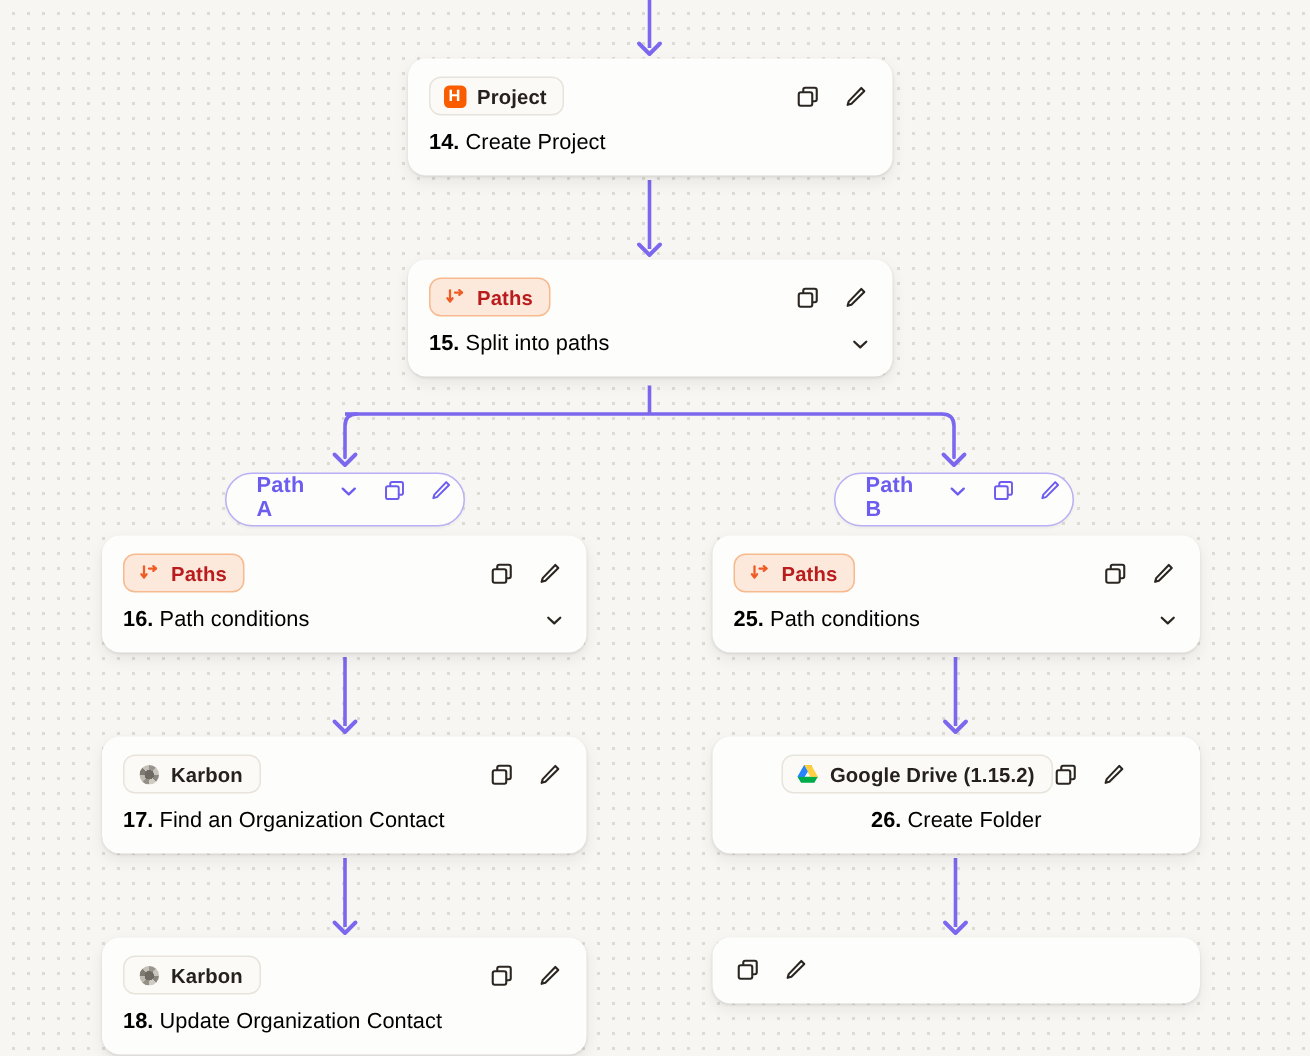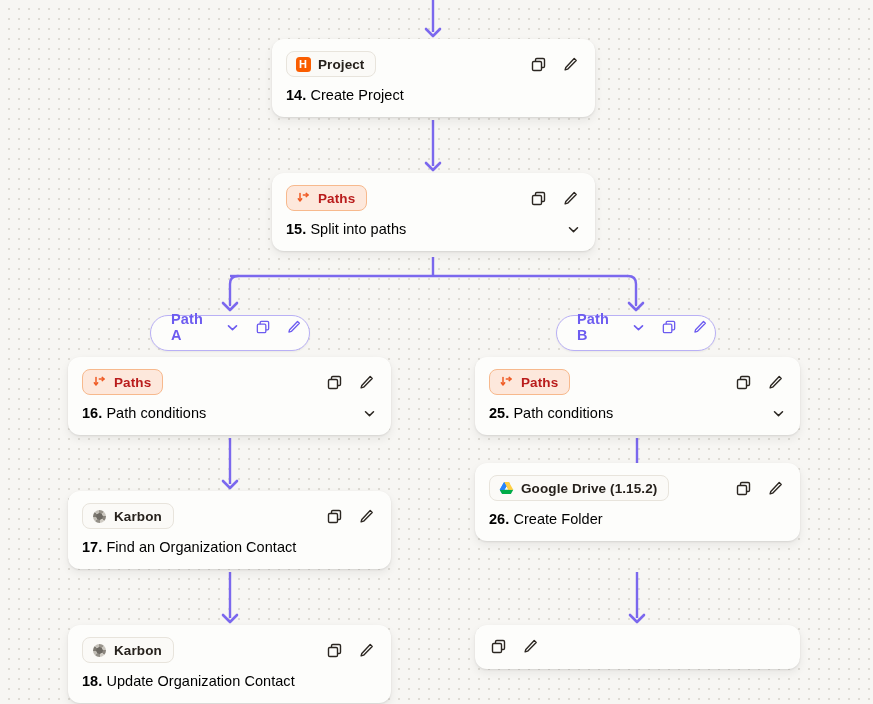--- a/index.html
+++ b/index.html
@@ -117,21 +117,20 @@
     cursor: pointer;
     flex: none;
   }
 
   
   .path-pill {
     position: absolute;
     z-index: 2;
     height: 36px;
     display: flex;
-    align-items: center;
     gap: 0;
     padding: 0 16px 12px 20px;
     background: #fdfdfb;
     border: 1.5px solid #b9b0f5;
     border-radius: 18px;
     box-shadow: 0 1px 2px rgba(35,30,25,.06);
   }
 
   .path-label {
     font-size: 14.5px;
@@ -484,21 +483,21 @@
         <span>Path conditions</span>
       </span>
       <span class="chev-down">
         <svg width="15" height="15" viewBox="0 0 15 15">
           <path d="M3.5 5.8 L7.5 9.6 L11.5 5.8" fill="none" stroke="#2b2621" stroke-width="1.5" stroke-linecap="round" stroke-linejoin="round"></path>
         </svg>
       </span>
     </div>
   </div>
 
-  <div class="node" style="left:475px; top:463px; width:325px;">
+  <div class="node" style="left:475px; top:491px; width:325px;align-items:center;">
     <div class="node-top">
       <span class="badge">
         <span class="logo">
           <svg width="15" height="14" viewBox="0 0 16 14">
             <path d="M5.4 0.6 L10.6 0.6 L13.2 9.2 L10.6 9.2 Z" fill="#2196f3"></path>
             <path d="M5.4 0.6 L10.6 0.6 L13.2 9.2 L10.6 9.2 Z" fill="#ffc107"></path>
             <path d="M5.45 0.7 L0.8 8.9 L3.4 13.3 L8.05 5.1 Z" fill="#2684fc"></path>
             <path d="M5.45 0.7 L10.55 0.7 L15.2 8.9 L10.1 8.9 Z" fill="#ffcf44"></path>
             <path d="M0.8 8.95 L3.35 13.3 L12.65 13.3 L15.2 8.95 Z" fill="#00ac47"></path>
             <path d="M5.45 0.7 L8.05 5.1 L10.1 8.95 L15.2 8.95 Z" fill="#ffcf44"></path>

